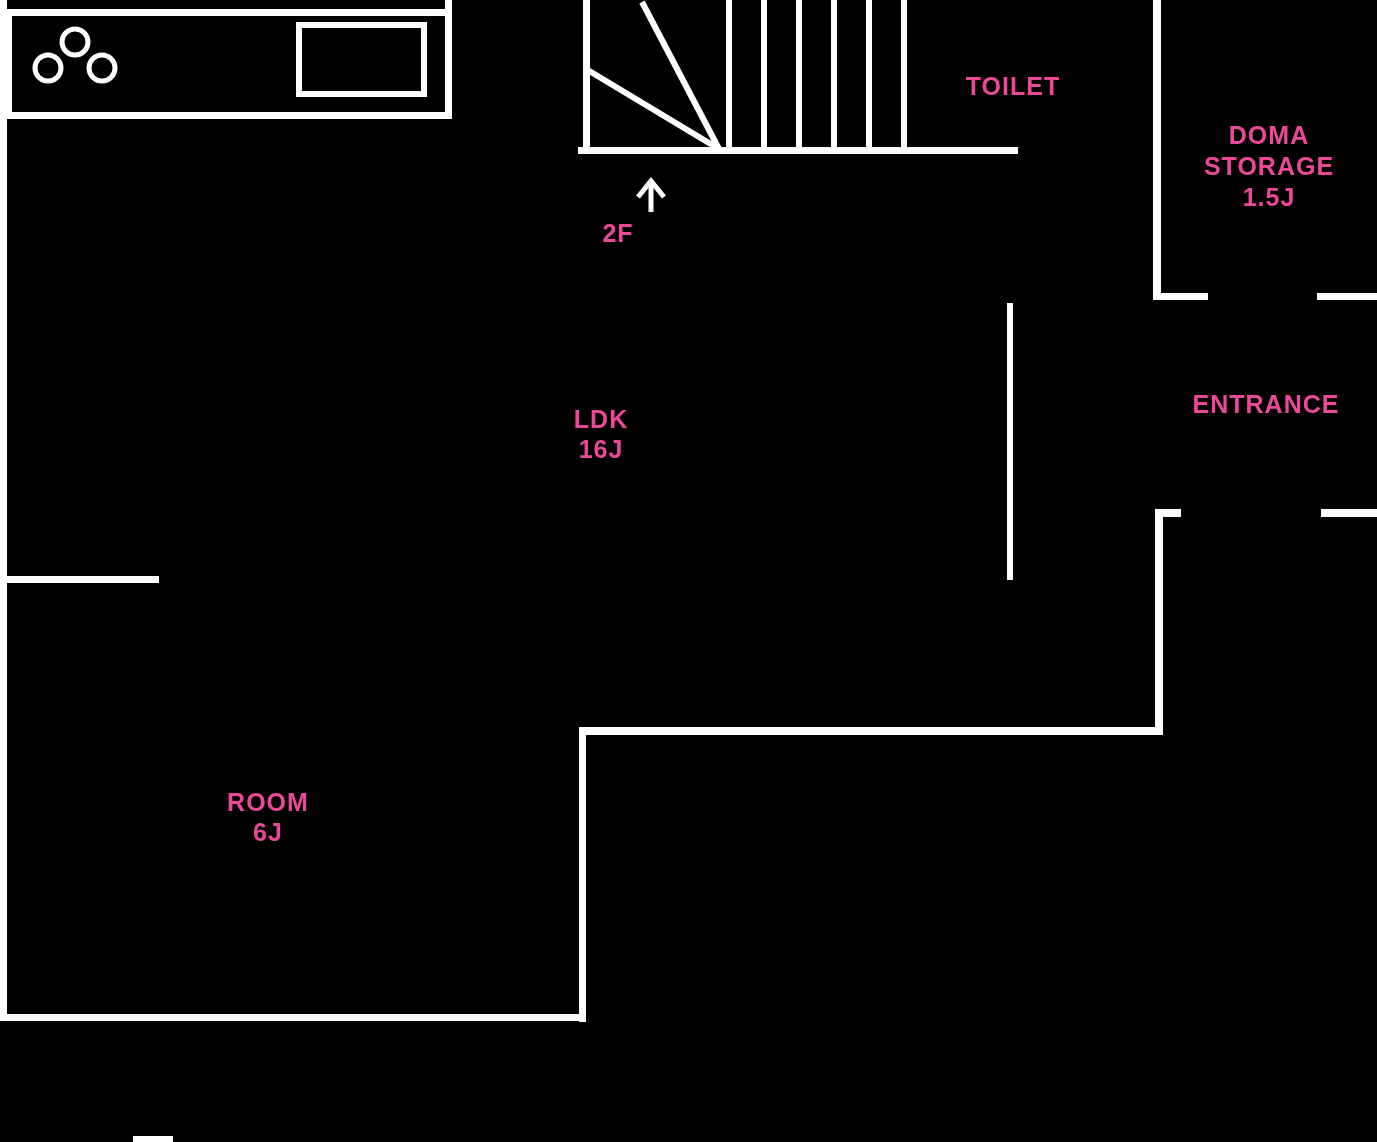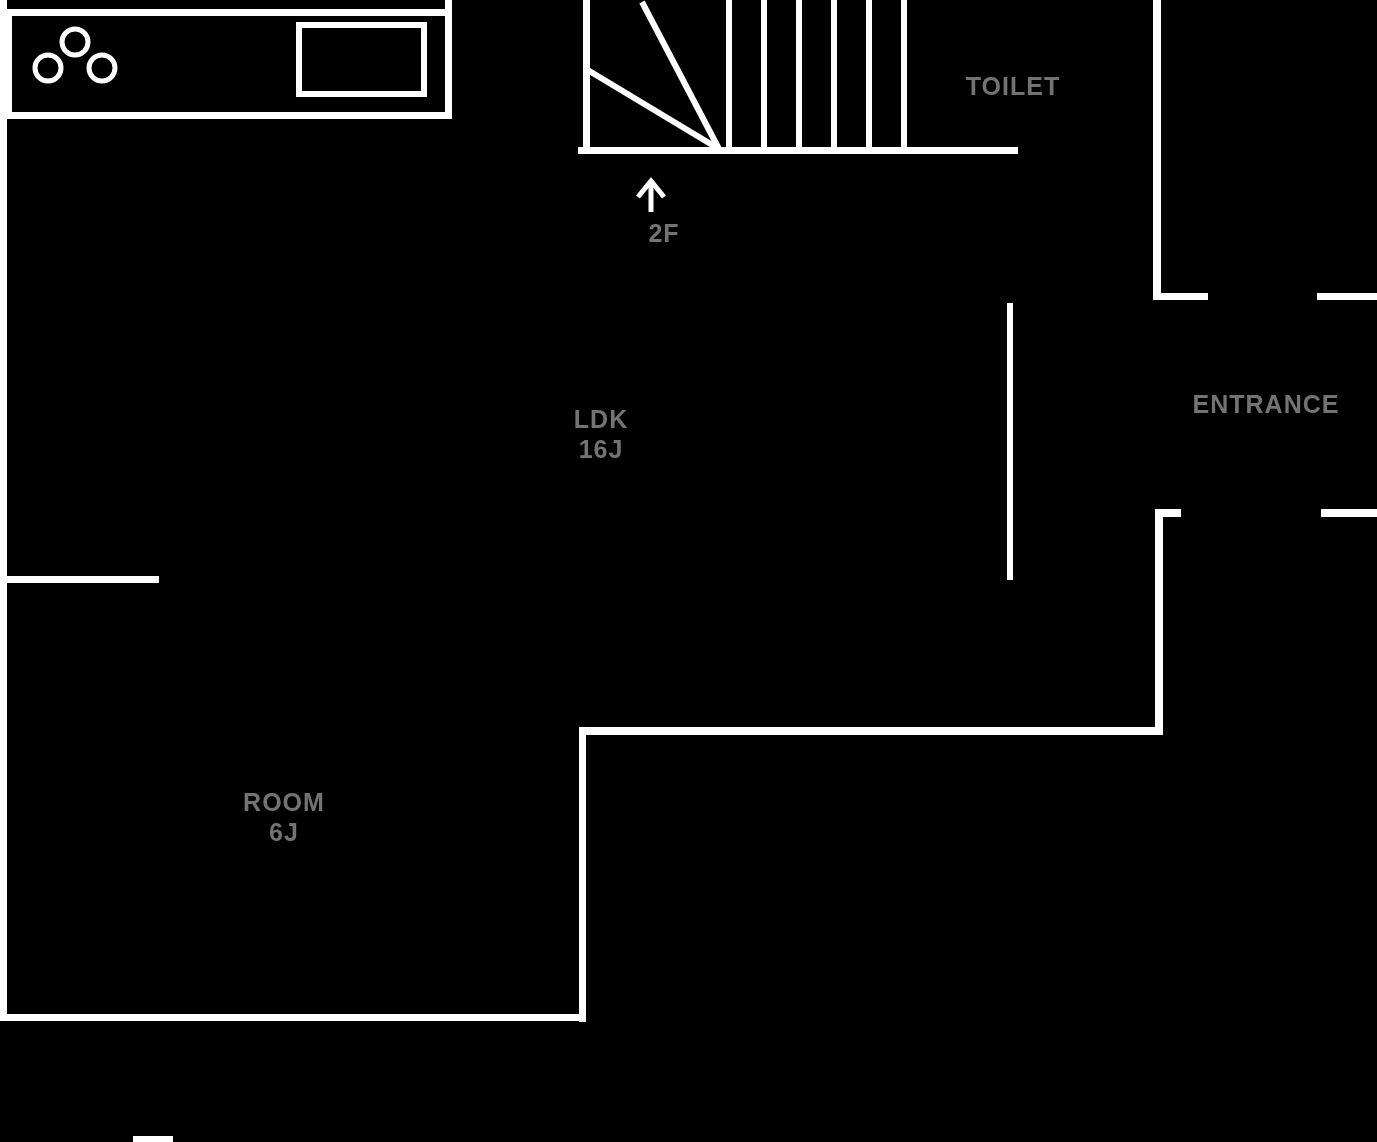--- a/index.html
+++ b/index.html
@@ -20,21 +20,21 @@
     background: #fff;
   }
   .outline-box {
     position: absolute;
     border: 7px solid #fff;
     box-sizing: border-box;
     background: transparent;
   }
   .label {
     position: absolute;
-    color: #737373;
+    color: #ec4899;
     font-weight: 700;
     font-size: 25px;
     letter-spacing: 1px;
     line-height: 30px;
     text-align: center;
     transform: translateX(-50%);
     white-space: nowrap;
   }
   .label-3line { line-height: 31px; }
   svg.overlay {
@@ -93,32 +93,37 @@
     <g stroke="#ffffff" stroke-width="5" fill="none">
       <line x1="651" y1="212" x2="651" y2="184"></line>
       <polyline points="638,197 651,181 664,197"></polyline>
     </g>
   </svg>
 
   <div class="label" style="left:1013px; top:71px;">
     <span>TOILET</span>
   </div>
 
+  <div class="label label-3line" style="left:1269px; top:120px;">
+    <div>DOMA</div>
+    <div>STORAGE</div>
+    <div>1.5J</div>
+  </div>
 
-  <div class="label" style="left:664px; top:218px;">
+  <div class="label" style="left:618px; top:218px;">
     <span>2F</span>
   </div>
 
   <div class="label" style="left:601px; top:388px;margin-top:16px;">
     <div>LDK</div>
     <div>16J</div>
   </div>
 
   <div class="label" style="left:1266px; top:389px;">
     <span>ENTRANCE</span>
   </div>
 
-  <div class="label" style="left:284px; top:787px;">
+  <div class="label" style="left:268px; top:787px;">
     <div>ROOM</div>
     <div>6J</div>
   </div>
 
 </div>
 
 </body></html>

